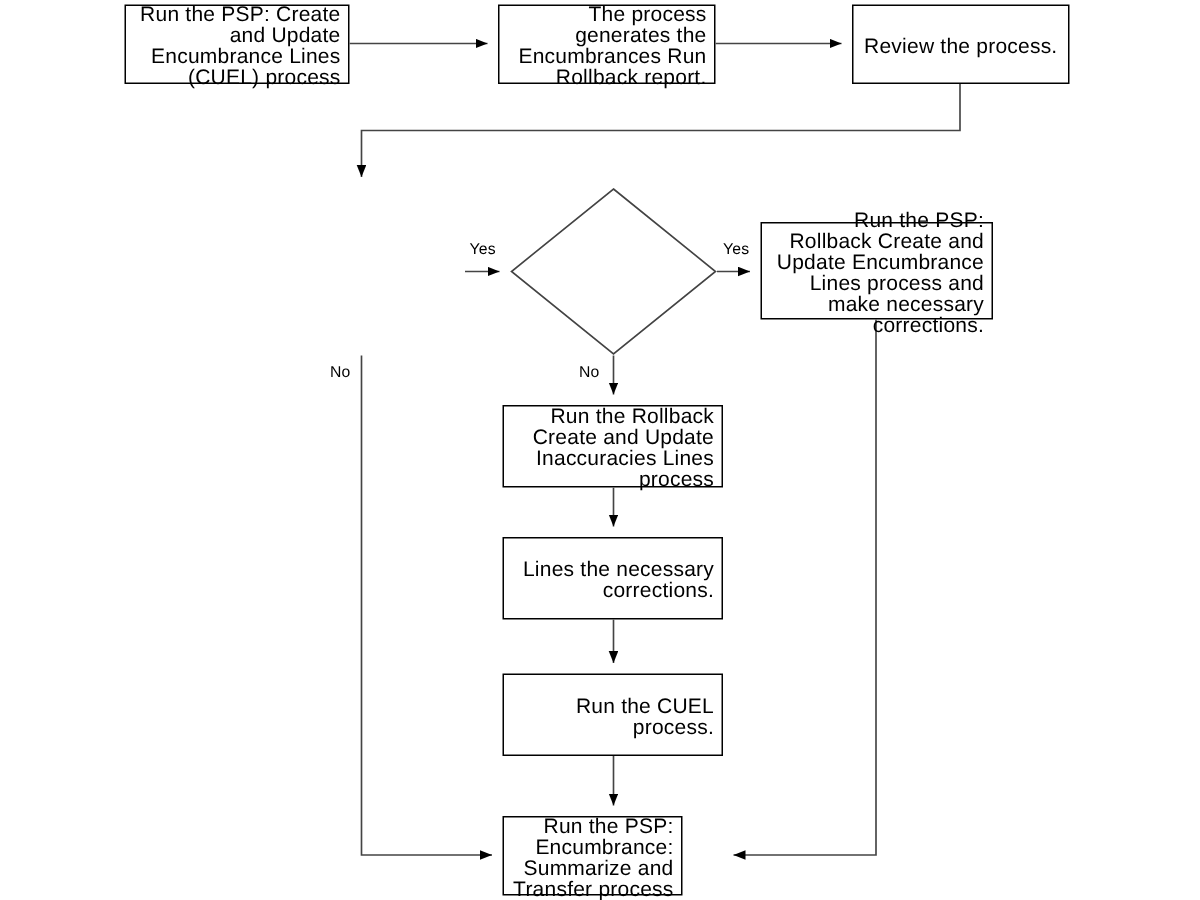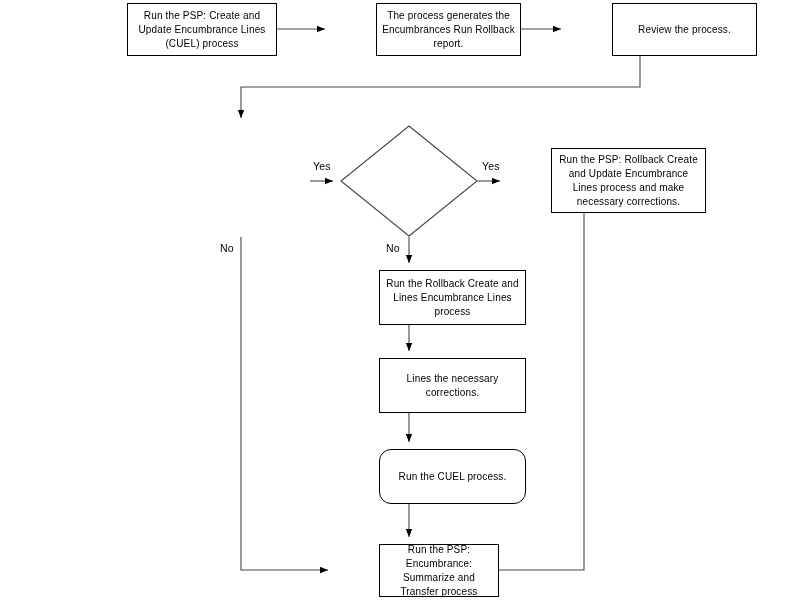--- a/index.html
+++ b/index.html
@@ -23,26 +23,25 @@
     top: 0;
     width: 800px;
     height: 600px;
   }
   .node {
     position: absolute;
     box-sizing: border-box;
     display: flex;
     align-items: center;
     justify-content: center;
-    text-align: center;
+    text-align: right;
     color: #000000;
-    font-size: 10px;
+    font-size: 14px;
     line-height: 14px;
     letter-spacing: 0.15px;
-    margin-left: 44px;
   }
   .proc {
     border: 1px solid #000000;
     background: #ffffff;
     padding: 2px 5px;
   }
   .decision-wrap {
     position: absolute;
     display: flex;
     align-items: center;
@@ -126,28 +125,28 @@
     <svg class="decision-shape" width="138" height="112" viewBox="0 0 138 112" xmlns="http://www.w3.org/2000/svg">
       <polygon points="69,1 137,56 69,111 1,56" fill="#ffffff" stroke="#444444" stroke-width="1.1"></polygon>
     </svg>
   </div>
 
   <div class="node proc" style="left:507px; top:148px; width:155px; height:65px;">
     <span>Run the PSP: Rollback Create and Update Encumbrance Lines process and make necessary corrections.</span>
   </div>
 
   <div class="node proc" style="left:335px; top:270px; width:147px; height:55px;">
-    <span>Run the Rollback Create and Lines Encumbrance Lines process</span>
+    <span>Run the Rollback Create and Update Inaccuracies Lines process</span>
   </div>
 
   <div class="node proc" style="left:335px; top:358px; width:147px; height:55px;">
     <span>Lines the necessary corrections.</span>
   </div>
 
-  <div class="node proc" style="left:335px; top:449px; width:147px; height:55px;border-radius:12px;">
+  <div class="node proc" style="left:335px; top:449px; width:147px; height:55px;">
     <span>Run the CUEL process.</span>
   </div>
 
   <div class="node proc" style="left:335px; top:544px; width:120px; height:53px;">
     <span>Run the PSP: Encumbrance: Summarize and Transfer process</span>
   </div>
 
   <div class="edge-label" style="left:313px; top:160px;">Yes</div>
   <div class="edge-label" style="left:482px; top:160px;">Yes</div>
   <div class="edge-label" style="left:220px; top:242px;">No</div>

